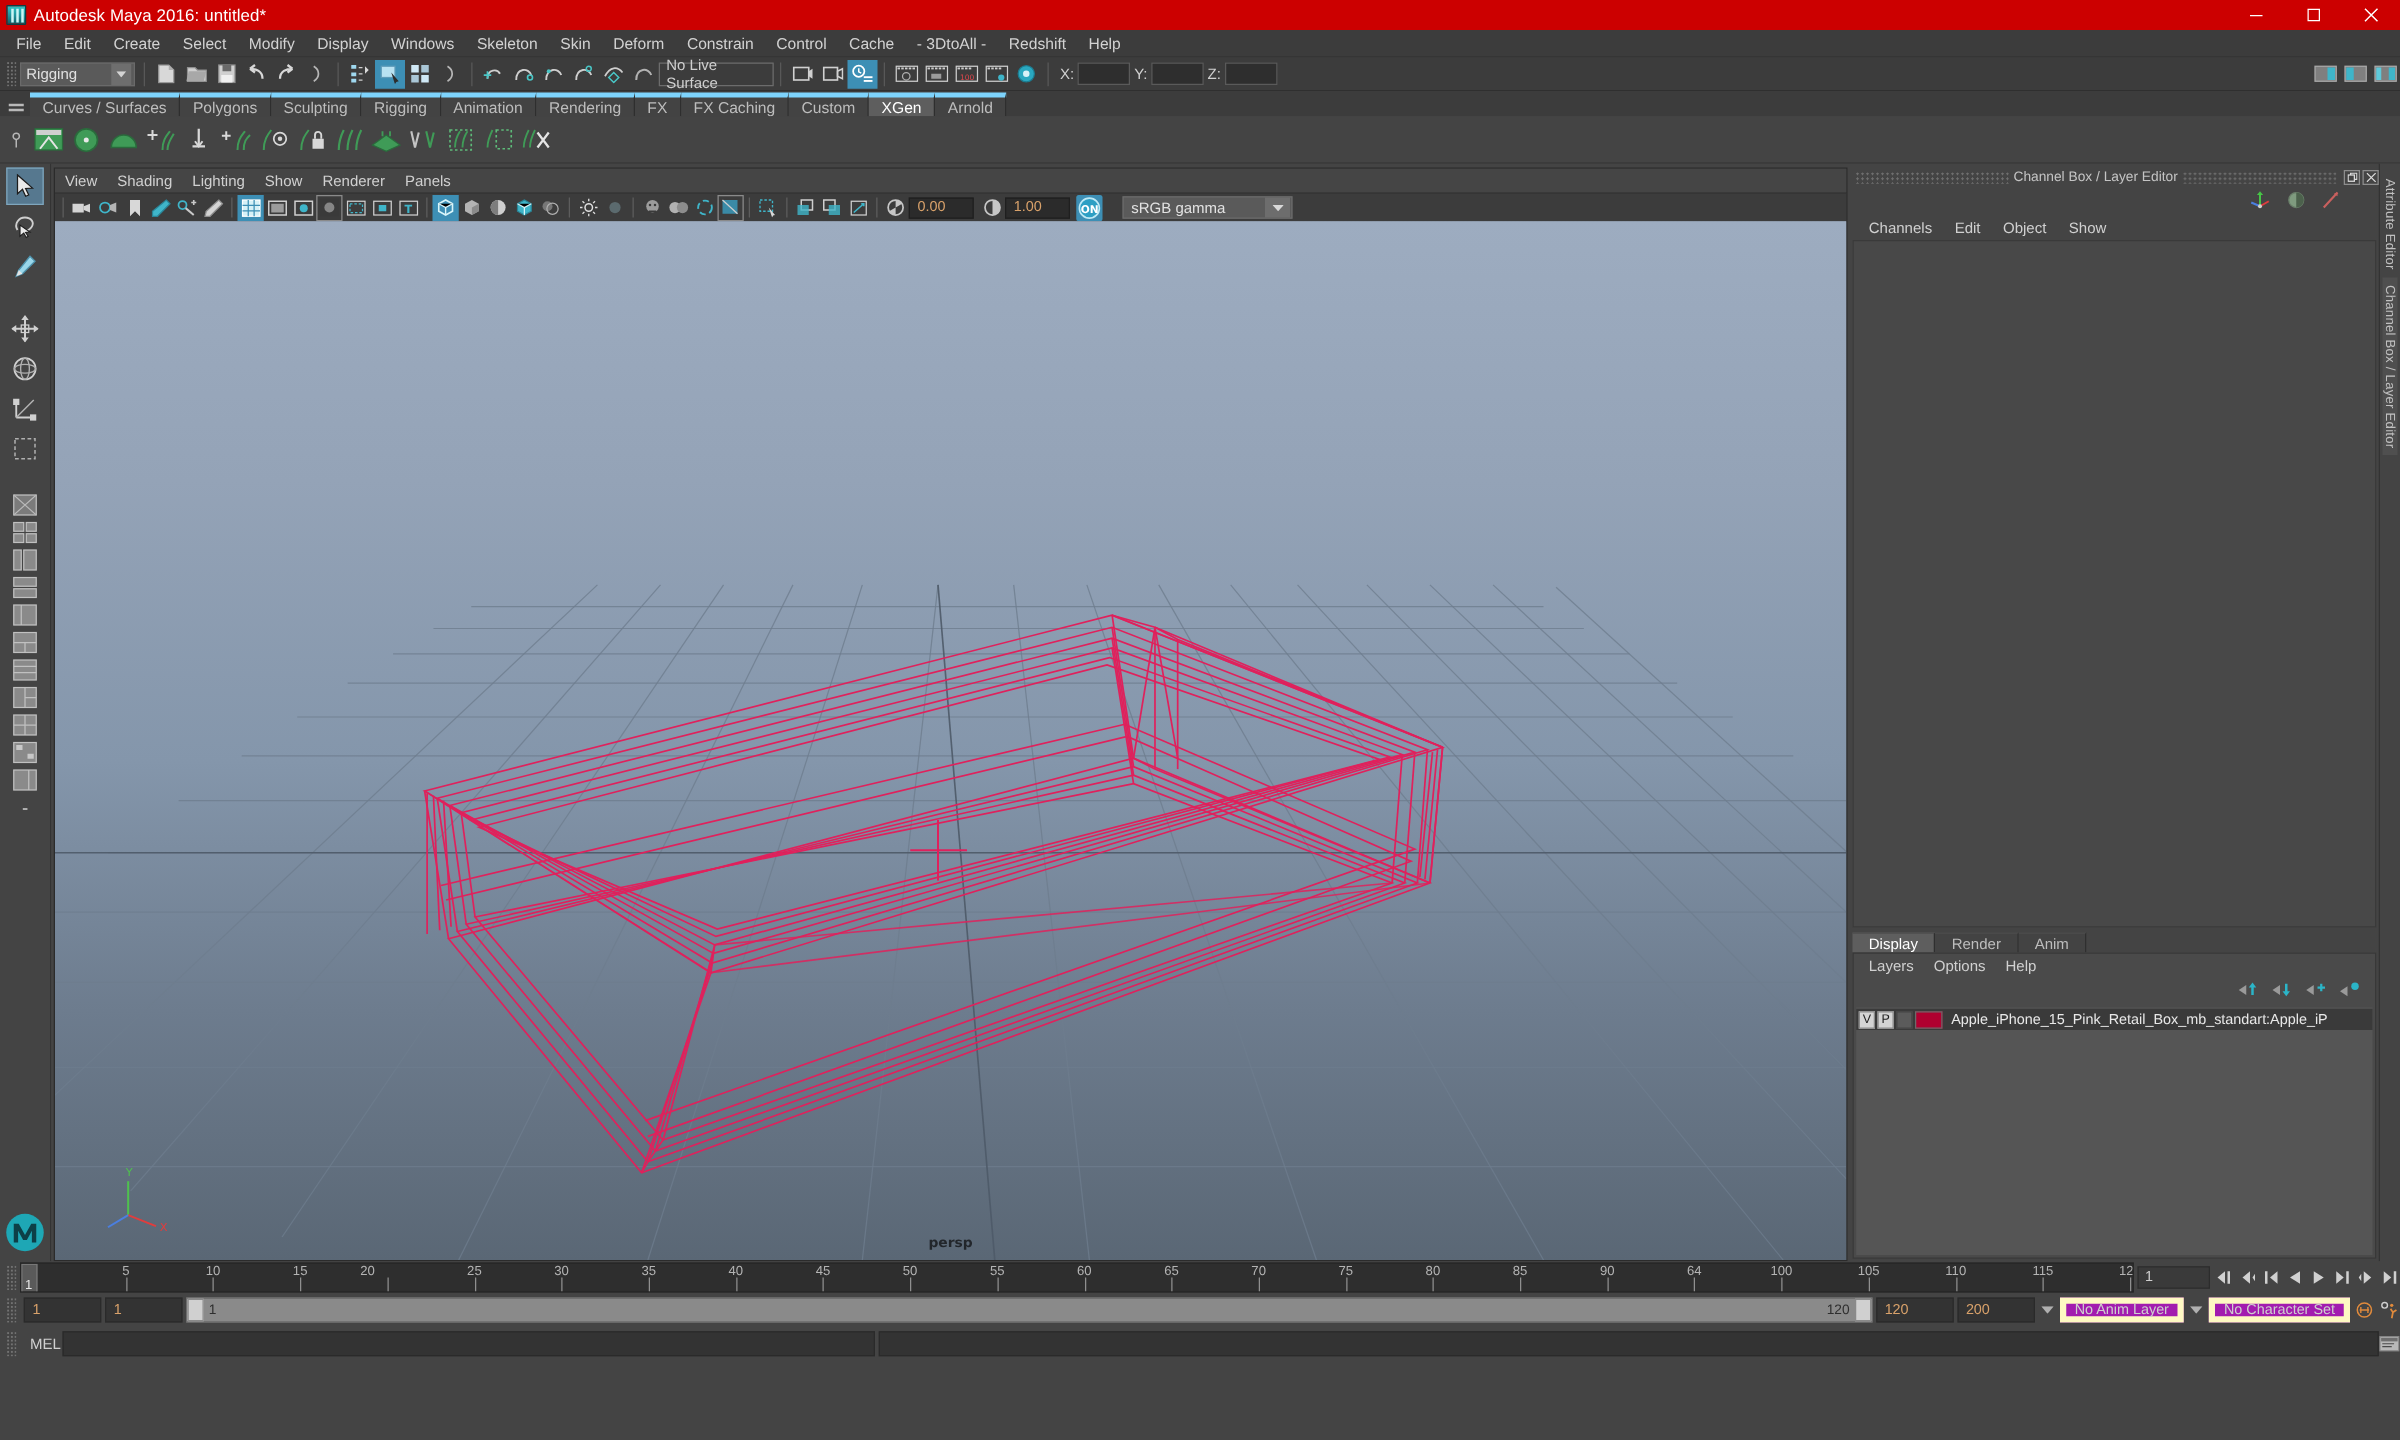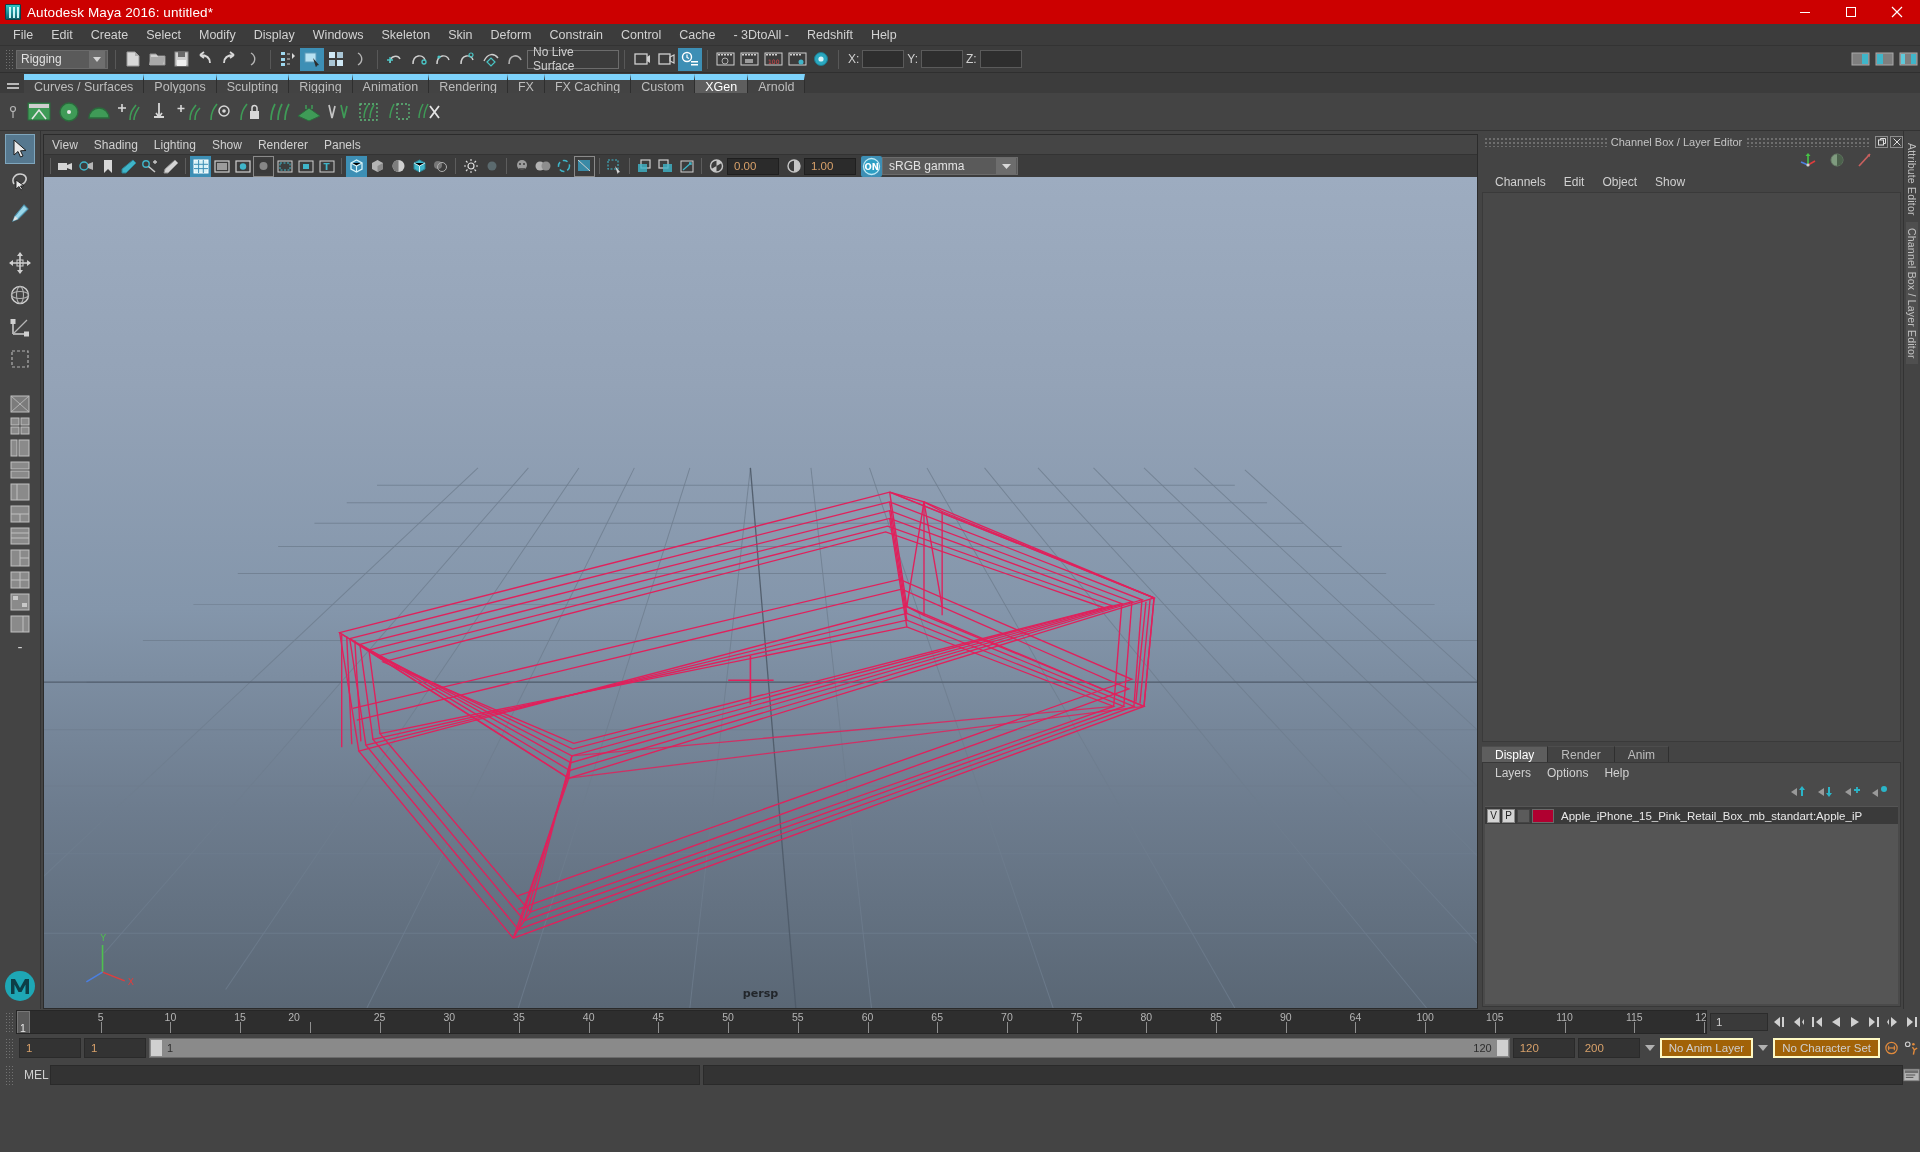--- a/index.html
+++ b/index.html
@@ -67,21 +67,21 @@
   .xyzfield{ width:42px; height:18px; background:#2e2e2e; border:1px solid #5a5a5a;}
 
   
   .shelf-tabs{ height:20px; background:#3c3c3c; display:flex; align-items:flex-end;
      flex:0 0 20px; padding-left:2px;}
   .shelf-burger{ width:22px; height:19px; display:flex; align-items:center; justify-content:center;}
   .shelf-burger span{ display:block; width:12px; height:2px; background:#b9b9b9;
     box-shadow:0 4px 0 #b9b9b9; }
   .shelf-tab{ height:19px; padding:5px 10px; display:flex; align-items:center;
     font-size:12.5px; color:#bdbdbd; background:#434343; border-right:1px solid #2e2e2e;
-    border-top:6px solid #7dd3fc; cursor:default;}
+    border-top:4px solid #7dd3fc; cursor:default;}
   .shelf-tab.active{ background:#5e5e5e; color:#ffffff; }
   .shelf-row{ height:38px; background:#444444; display:flex; align-items:center;
      flex:0 0 38px; padding-left:2px; border-bottom:1px solid #333;}
   .shelf-left{ width:22px; height:36px; display:flex; align-items:center; justify-content:center;}
   .shelf-ico{ width:30px; height:34px; display:flex; align-items:center; justify-content:center;
     flex:0 0 30px; }
 
   
   .mid{ flex:1 1 auto; display:flex; min-height:0; background:#444; }
   .leftbar{
@@ -105,21 +105,21 @@
      flex:0 0 23px; padding-left:2px; border-top:1px solid #333;}
   .vt{ width:21px; height:21px; display:flex; align-items:center; justify-content:center;
      flex:0 0 21px; }
   .vt.on{ background:#3d8fb5; }
   .vt.framed{ border:1px solid #8a8a8a; }
   .vsep{ width:1px; height:16px; background:#5d5d5d; margin:0 4px; flex:0 0 1px; }
   .numfield{ width:52px; height:17px; background:#2b2b2b; border:1px solid #1f1f1f;
     color:#d8a16a; font-size:11.5px; display:flex; align-items:center; padding-left:6px; }
   .gammabox{ width:136px; height:18px; background:#5a5a5a; border:1px solid #6b6b6b;
     display:flex; align-items:center; padding-left:6px; font-size:12px; color:#e2e2e2;
-    position:relative; margin-left:0;}
+    position:relative; margin-left:16px;}
   .gammabox .arrow{ position:absolute; right:1px; top:0; height:16px; width:20px;
     background:#6d6d6d; display:flex; align-items:center; justify-content:center; }
 
   
   .viewport{ flex:1 1 auto; position:relative; overflow:hidden; min-height:0;
     background:linear-gradient(180deg,#9aa9bd 0%,#93a2b6 22%,#8496ab 48%,#6d7c8e 72%,#5b6876 100%); }
 
   
   .rightcol{ width:440px; flex:0 0 440px; display:flex; background:#444; }
   .rp-main{ flex:1 1 auto; display:flex; flex-direction:column; min-width:0; padding-top:3px;}
@@ -176,21 +176,21 @@
     color:#cfcfcf; font-size:11.5px; display:flex; align-items:center; padding-left:5px;}
 
   .rangebar{ height:26px; background:#444; display:flex; align-items:center; flex:0 0 26px;
     padding-left:2px; gap:3px;}
   .rngfield{ width:62px; height:20px; background:#333333; border:1px solid #2a2a2a;
     color:#d8a16a; font-size:11.5px; display:flex; align-items:center; padding-left:6px;}
   .rangeslider{ flex:1 1 auto; height:20px; background:#8a8a8a; border:1px solid #6a6a6a;
     position:relative; display:flex; align-items:center;}
   .rs-handle{ width:13px; height:18px; background:#d0d0d0; border:1px solid #8a8a8a; }
   .rs-lbl{ font-size:11px; color:#2e2e2e; padding:0 4px; }
-  .combo{ height:20px; background:#a16207; border:2px solid #fef9c3; color:#cfcfcf;
+  .combo{ height:20px; background:#a21caf; border:5px solid #fef9c3; color:#cfcfcf;
     font-size:11.5px; display:flex; align-items:center; padding:0 7px; }
   .combo-arrow{ width:14px; height:20px; display:flex; align-items:center; justify-content:center;
      color:#bbb; font-size:8px;}
 
   
   .cmdline{ height:27px; background:#444; display:flex; align-items:center; flex:0 0 27px;
      padding-left:2px; gap:0;}
   .mel-lbl{ width:34px; font-size:12px; color:#d0d0d0; padding-left:8px;}
   .cmdfield{ height:20px; background:#333333; border:1px solid #2a2a2a;}
   .statusbar{ height:22px; background:#444; display:flex; align-items:center; flex:0 0 22px;

